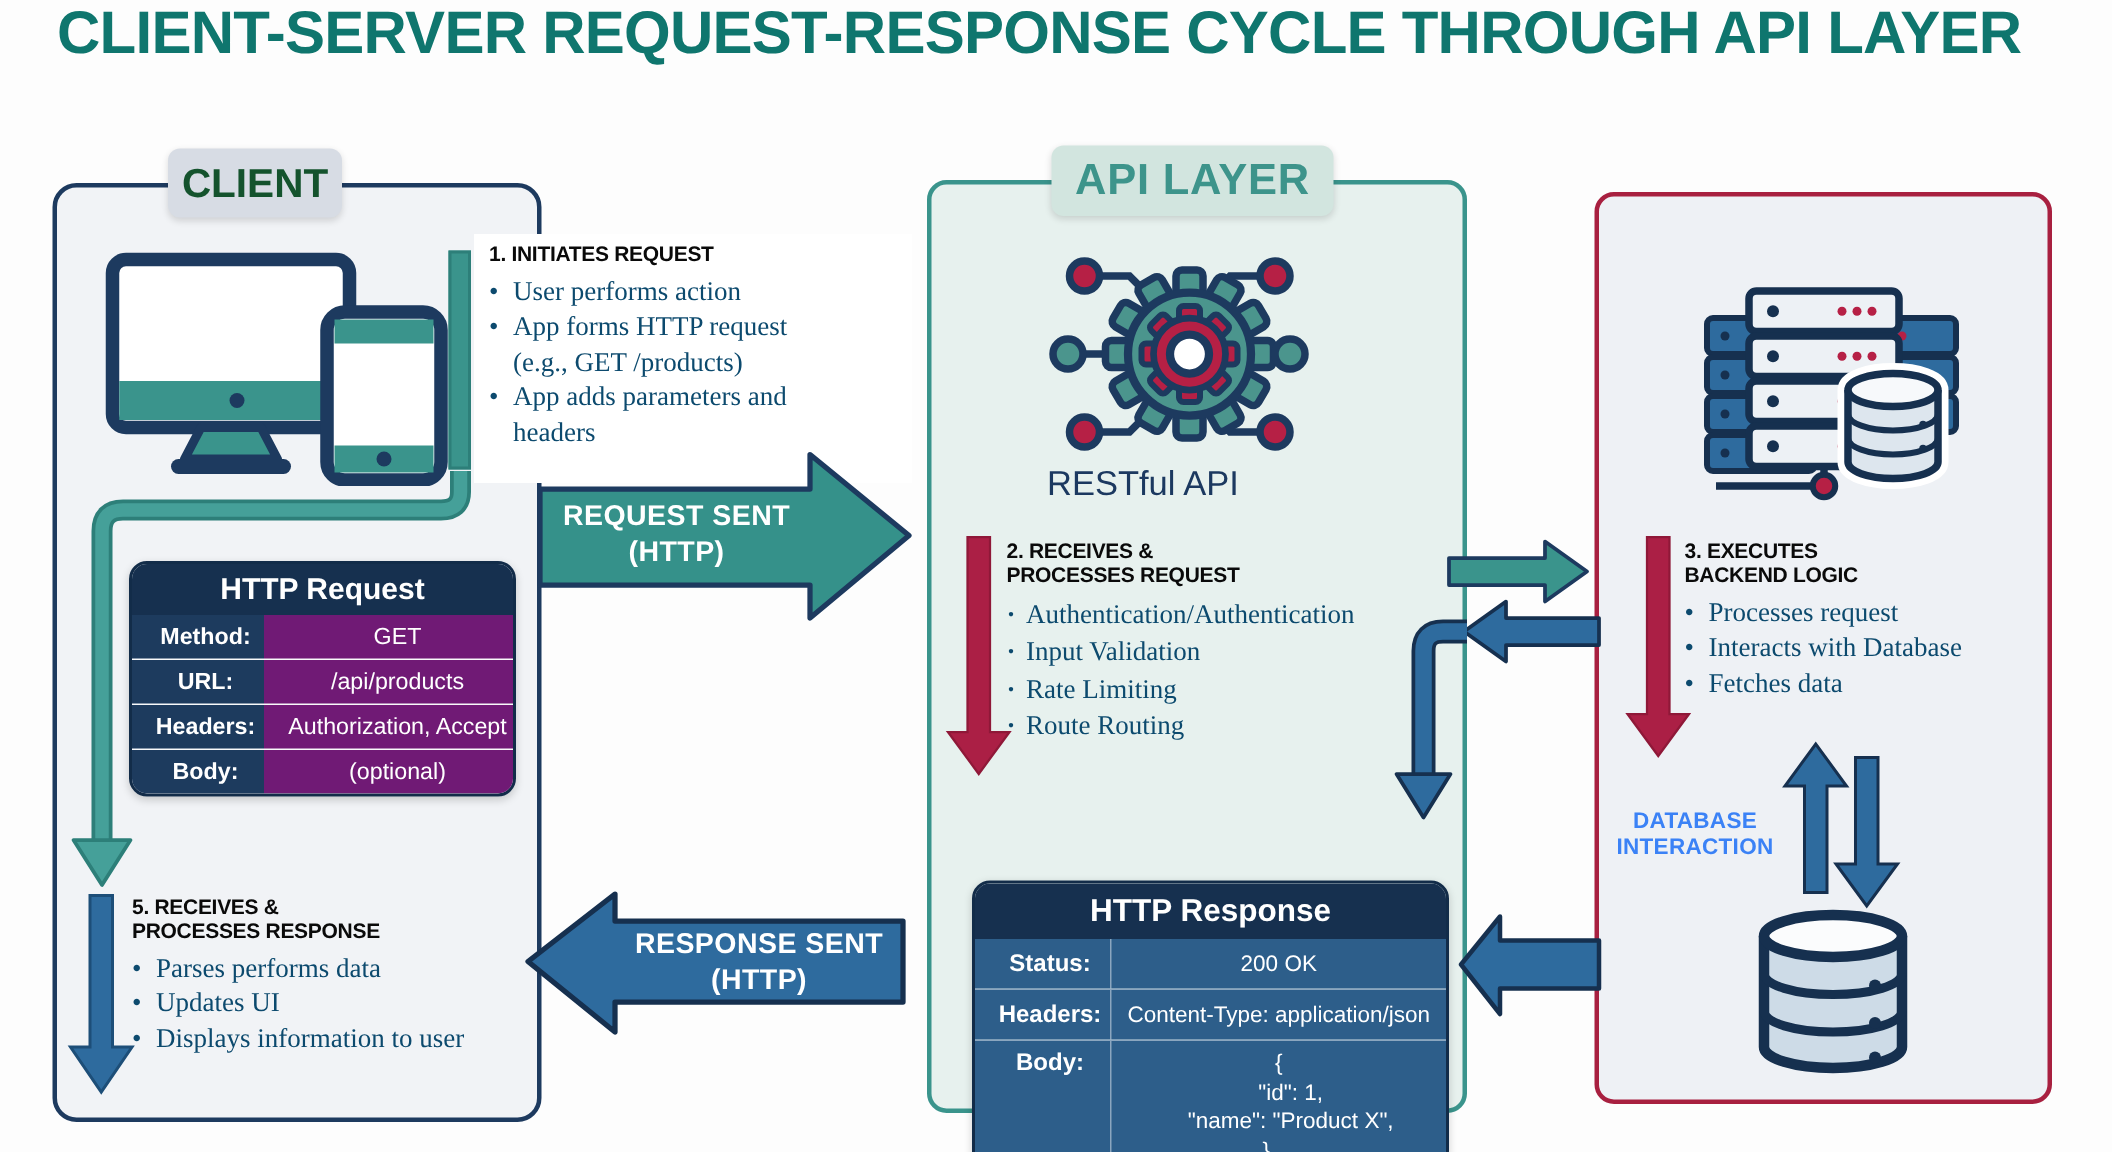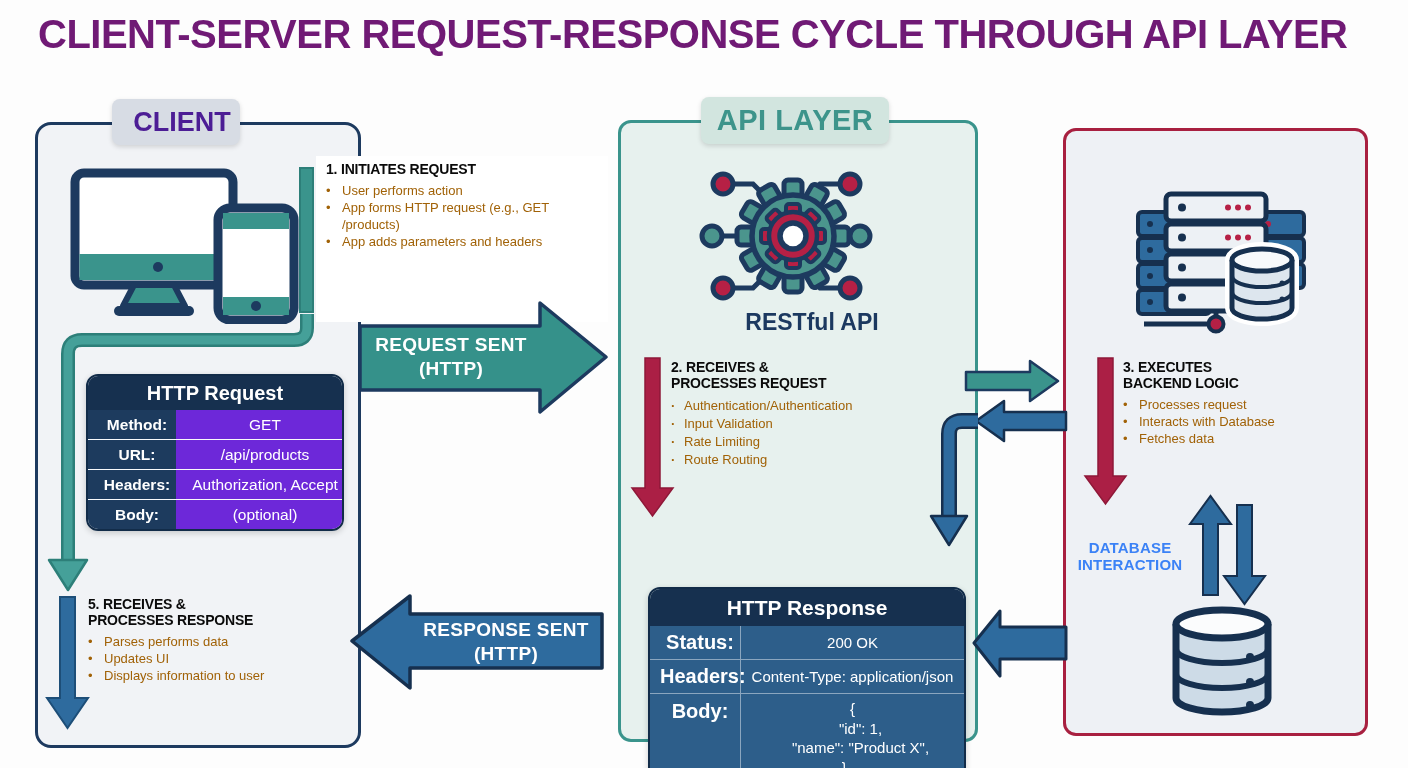--- a/index.html
+++ b/index.html
@@ -1,88 +1,88 @@
 <!DOCTYPE html>
 <html><head>
 <meta charset="utf-8">
 <style>
   html,body{margin:0;padding:0;background:#ffffff;}
   .stage{position:relative;width:1408px;height:768px;background:#fdfdfd;overflow:hidden;
          font-family:"Liberation Sans",sans-serif;}
   .abs{position:absolute;}
 
-  .title{left:38px;top:12px;margin:0;font-size:40px;font-weight:800;color:#701a75;
+  .title{left:38px;top:0;margin:0;font-size:40px;font-weight:800;color:#0f766e;
          letter-spacing:-0.5px;white-space:nowrap;}
 
   
   .panel{border-radius:16px;}
   .client-panel{left:35px;top:122px;width:320px;height:620px;background:#f1f3f6;border:3.5px solid #1d3a5f;}
   .api-panel{left:618px;top:120px;width:354px;height:616px;background:#e7f1ee;border:3px solid #3a948c;border-radius:13px;}
   .server-panel{left:1063px;top:128px;width:299px;height:602px;background:#eef1f5;border:3px solid #a82040;border-radius:13px;}
 
   .step1-backdrop{left:316px;top:156px;width:292px;height:166px;background:#ffffff;}
 
   .arrow-layer{left:0;top:0;pointer-events:none;}
 
   
   .tab{text-align:center;font-weight:800;border-radius:8px;box-shadow:0 2px 5px rgba(0,0,0,.14);}
   .client-tab{left:112px;top:99px;width:116px;height:46px;line-height:46px;font-size:27px;
-              background:#d7dce4;color:#4c1d95;padding-left:12px;}
+              background:#d7dce4;color:#14532d;}
   .api-tab{left:701px;top:97px;width:188px;height:47px;line-height:47px;font-size:29px;
            background:#d2e5df;color:#3d948b;letter-spacing:.5px;}
   .server-tab{left:1066px;top:96px;width:296px;text-align:center;font-weight:800;color:#2a6aa5;}
   .server-tab-line1{width:180px;margin:0 auto;height:34px;line-height:40px;font-size:26px;
                     background:#d9e0ea;border-radius:8px 8px 0 0;}
   .server-tab-line2{height:44px;line-height:42px;font-size:26px;background:#d9e0ea;border-radius:8px;
                     box-shadow:0 2px 5px rgba(0,0,0,.12);}
 
   
   .step-heading{font-size:14px;font-weight:800;color:#0a0a0a;line-height:1.14;letter-spacing:-0.2px;}
   .bullets{list-style:none;margin:5px 0 0 0;padding:0;width:238px;}
-  .bullets li{position:relative;padding-left:16px;font-size:13px;line-height:1.3;color:#a16207;}
+  .bullets li{position:relative;padding-left:16px;font-size:18px;line-height:1.3;color:#0c4a6e;font-family:Liberation Serif, serif;}
   .bullets li::before{content:"\2022";position:absolute;left:0;}
   .bullets.mid{width:262px;}
   .bullets.mid li{padding-left:13px;line-height:1.38;}
   .bullets.mid li::before{content:"\00b7";font-weight:800;}
 
   .step1-block{left:326px;top:162px;width:276px;}
   .step2-block{left:671px;top:360px;width:280px;}
   .step3-block{left:1123px;top:360px;width:230px;}
   .step5-block{left:88px;top:597px;width:258px;}
 
   .teal-bar{left:299px;top:167px;width:15px;height:146px;background:#3a948c;border:2px solid #2d7f79;box-sizing:border-box;}
 
-  .icon-caption{left:717px;top:309px;width:190px;text-align:center;font-size:23px;font-weight:700;color:#1c3960;}
+  .icon-caption{left:698px;top:309px;width:190px;text-align:left;font-size:23px;font-weight:400;color:#1c3960;}
   .db-label{left:1062px;top:539px;width:136px;text-align:center;font-size:15px;font-weight:800;
             color:#3b82f6;line-height:1.16;letter-spacing:.2px;}
 
   
   .arrow-label{text-align:center;color:#ffffff;font-weight:800;font-size:19px;line-height:1.25;letter-spacing:.3px;}
   .request-label{left:362px;top:333px;width:178px;}
   .response-label{left:408px;top:618px;width:196px;}
 
   
   .dtable{border-radius:12px;overflow:hidden;border:2.5px solid #122c49;box-shadow:0 2px 6px rgba(0,0,0,.18);}
   .dtable .thead{background:#16304f;color:#fff;text-align:center;font-weight:800;}
   .drow{display:flex;text-align:center;}
   .drow .dlabel{color:#fff;font-weight:700;box-sizing:border-box;}
   .drow .dvalue{color:#fff;flex:1;box-sizing:border-box;}
 
   .req-table{left:86px;top:374px;width:254px;}
   .req-table .thead{height:34px;line-height:34px;font-size:20px;}
   .req-table .drow{height:29px;}
   .req-table .drow + .drow{border-top:1.5px solid rgba(255,255,255,.55);}
   .req-table .dlabel{width:88px;background:#1d3b5e;padding-left:10px;font-size:15.5px;line-height:29px;}
-  .req-table .dvalue{background:#6d28d9;padding-left:12px;font-size:15.5px;line-height:29px;}
+  .req-table .dvalue{background:#701a75;padding-left:12px;font-size:15.5px;line-height:29px;}
 
   .res-table{left:648px;top:551px;width:314px;margin-top:36px;}
   .res-table .thead{height:37px;line-height:37px;font-size:21px;}
   .res-table .drow{background:#2d5e8a;}
   .res-table .drow + .drow{border-top:1.5px solid rgba(255,255,255,.45);}
-  .res-table .dlabel{width:90px;padding-left:10px;font-size:20px;}
+  .res-table .dlabel{width:90px;padding-left:10px;font-size:16px;}
   .res-table .dvalue{border-left:1.5px solid rgba(255,255,255,.45);padding-left:0;font-size:15px;}
   .res-row{height:33px;}
   .res-row .dlabel,.res-row .dvalue{line-height:33px;}
   .res-body{min-height:78px;}
   .res-body .dlabel{padding-top:5px;line-height:1.2;}
   .res-body .dvalue{padding-top:5px;line-height:1.3;}
   .json-line{white-space:pre;}
   .json-line.ind{padding-left:16px;}
 </style>
 </head>

